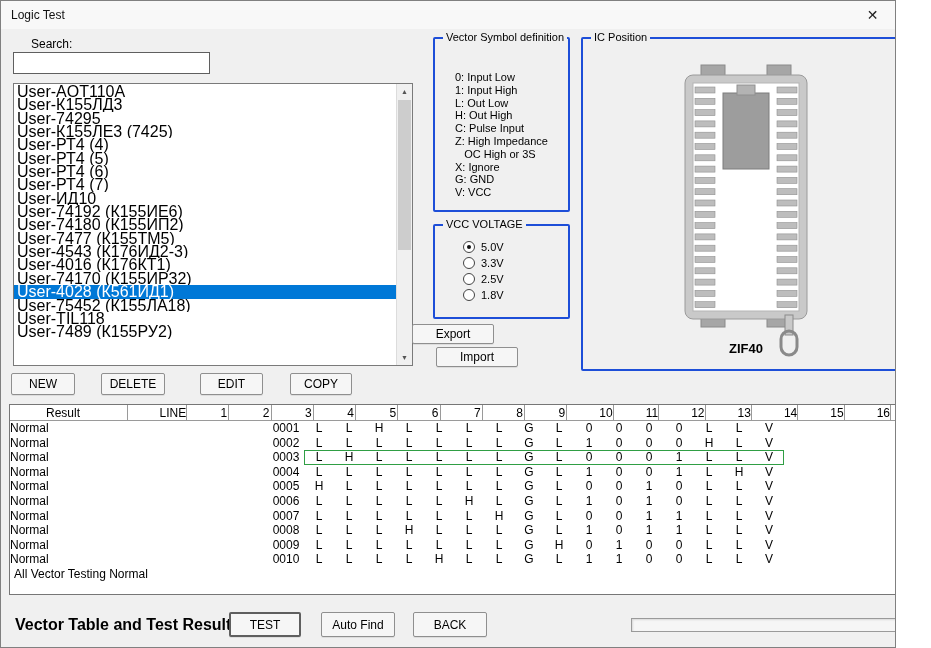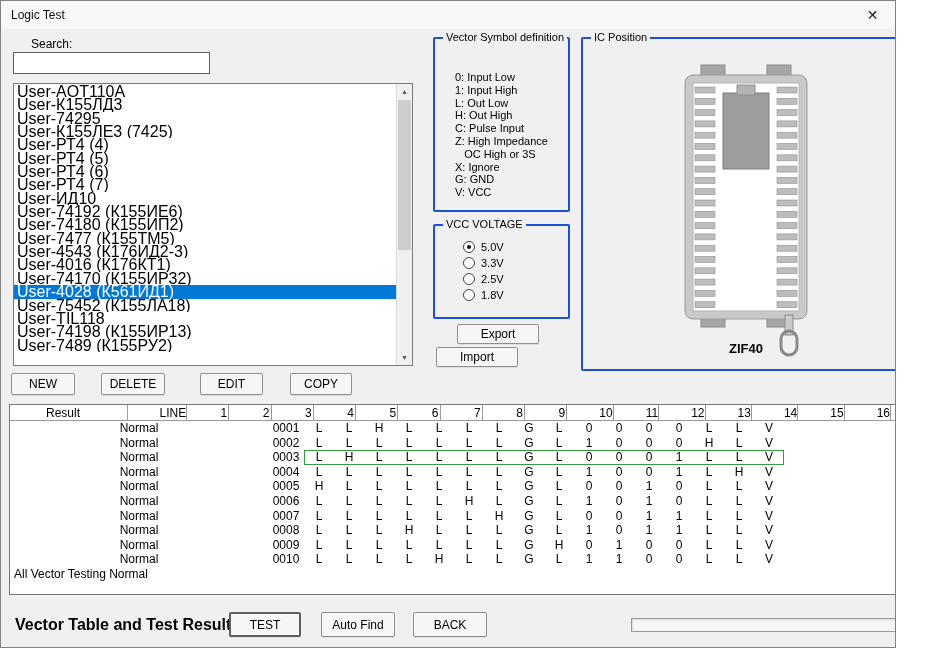--- a/index.html
+++ b/index.html
@@ -19,21 +19,21 @@
   .scrollbar { position:absolute; right:0; top:0; width:16px; height:100%; background:#f0f0f0; border-left:1px solid #dcdcdc; }
   .sb-arrow { position:absolute; left:0; width:15px; height:15px; font-size:7px; color:#555; text-align:center; line-height:15px; }
   .sb-arrow.up { top:0; } .sb-arrow.down { bottom:0; }
   .sb-thumb { position:absolute; left:1px; top:16px; width:13px; height:150px; background:#cdcdcd; }
 
   .btn { position:absolute; background:#f6f6f6; border:1px solid #8f8f8f; border-radius:2px; font-size:12px; color:#000; display:flex; align-items:center; justify-content:center; box-shadow:0 1px 0 rgba(0,0,0,0.08); }
   .btn-new { left:10px; top:372px; width:64px; height:22px; }
   .btn-delete { left:100px; top:372px; width:64px; height:22px; }
   .btn-edit { left:199px; top:372px; width:63px; height:22px; }
   .btn-copy { left:289px; top:372px; width:62px; height:22px; }
-  .btn-export { left:456px; top:323px; width:82px; height:20px; }
+  .btn-export { left:411px; top:323px; width:82px; height:20px; }
   .btn-import { left:435px; top:346px; width:82px; height:20px; }
   .btn-test { left:228px; top:611px; width:72px; height:25px; border:2px solid #5f5f5f; }
   .btn-autofind { left:320px; top:611px; width:74px; height:25px; }
   .btn-back { left:412px; top:611px; width:74px; height:25px; }
 
   .groupbox { position:absolute; border:2px solid #1d4ed8; border-radius:2px; }
   .groupbox .legend { position:absolute; top:-8px; left:8px; background:#f0f0f0; padding:0 3px; font-size:11px; color:#000; white-space:nowrap; }
   .gb-symbols { left:432px; top:36px; width:137px; height:175px; }
   .gb-vcc { left:432px; top:223px; width:137px; height:95px; }
   .gb-ic { left:580px; top:36px; width:340px; height:334px; }
@@ -52,21 +52,21 @@
 
   .vector-table { position:absolute; left:8px; top:403px; width:915px; height:191px; background:#fff; border:1px solid #767676; font-size:12px; overflow:hidden; }
   .thead { display:flex; height:16px; border-bottom:1px solid #9a9a9a; }
   .th { border-right:1px solid #9a9a9a; display:flex; align-items:center; height:100%; color:#000;margin-left:32px; }
   .th.result { width:258px; padding-left:4px; }
   .th.line { width:36px; justify-content:center; }
   .th.pin { width:30px; justify-content:center; }
   .th.filler { flex:1; border-right:none; }
   .trow { display:flex; height:14.55px; position:relative; align-items:center; }
   .td { color:#000; }
-  .td.result { width:258px; padding-left:0;text-align:center; }
+  .td.result { width:258px; padding-left:0; }
   .td.line { width:36px; text-align:center; }
   .td.pin { width:30px; text-align:center; }
   .green-box { position:absolute; left:294px; top:0; width:480px; height:100%; border:1px solid #2f9e44; pointer-events:none; }
   .tfooter { height:14.55px; display:flex; align-items:center; padding-left:4px; color:#000; }
 
   .bottom-label { position:absolute; left:14px; top:615px; font-weight:bold; font-size:16px; color:#000; }
   .progress { position:absolute; left:630px; top:617px; width:293px; height:14px; border:1px solid #9a9a9a; background:#f6f6f6; box-shadow:inset 1px 1px 2px rgba(0,0,0,0.12); }
 </style>
 </head>
 <body>
@@ -94,21 +94,20 @@
         <div class="list-item">User-ИД10</div>
         <div class="list-item">User-74192 (К155ИЕ6)</div>
         <div class="list-item">User-74180 (К155ИП2)</div>
         <div class="list-item">User-7477 (К155ТМ5)</div>
         <div class="list-item">User-4543 (К176ИД2-3)</div>
         <div class="list-item">User-4016 (К176КТ1)</div>
         <div class="list-item">User-74170 (К155ИР32)</div>
         <div class="list-item" style="background: rgb(0, 120, 215); color: rgb(255, 255, 255);">User-4028 (К561ИД1)</div>
         <div class="list-item">User-75452 (К155ЛА18)</div>
         <div class="list-item">User-TIL118</div>
-        <div class="list-item">User-74198 (К155ИР13)</div>
         <div class="list-item">User-7489 (К155РУ2)</div>
       </div>
     <div class="scrollbar">
       <div class="sb-arrow up">▲</div>
       <div class="sb-thumb"></div>
       <div class="sb-arrow down">▼</div>
     </div>
   </div>
 
   <button class="btn btn-new">NEW</button>

